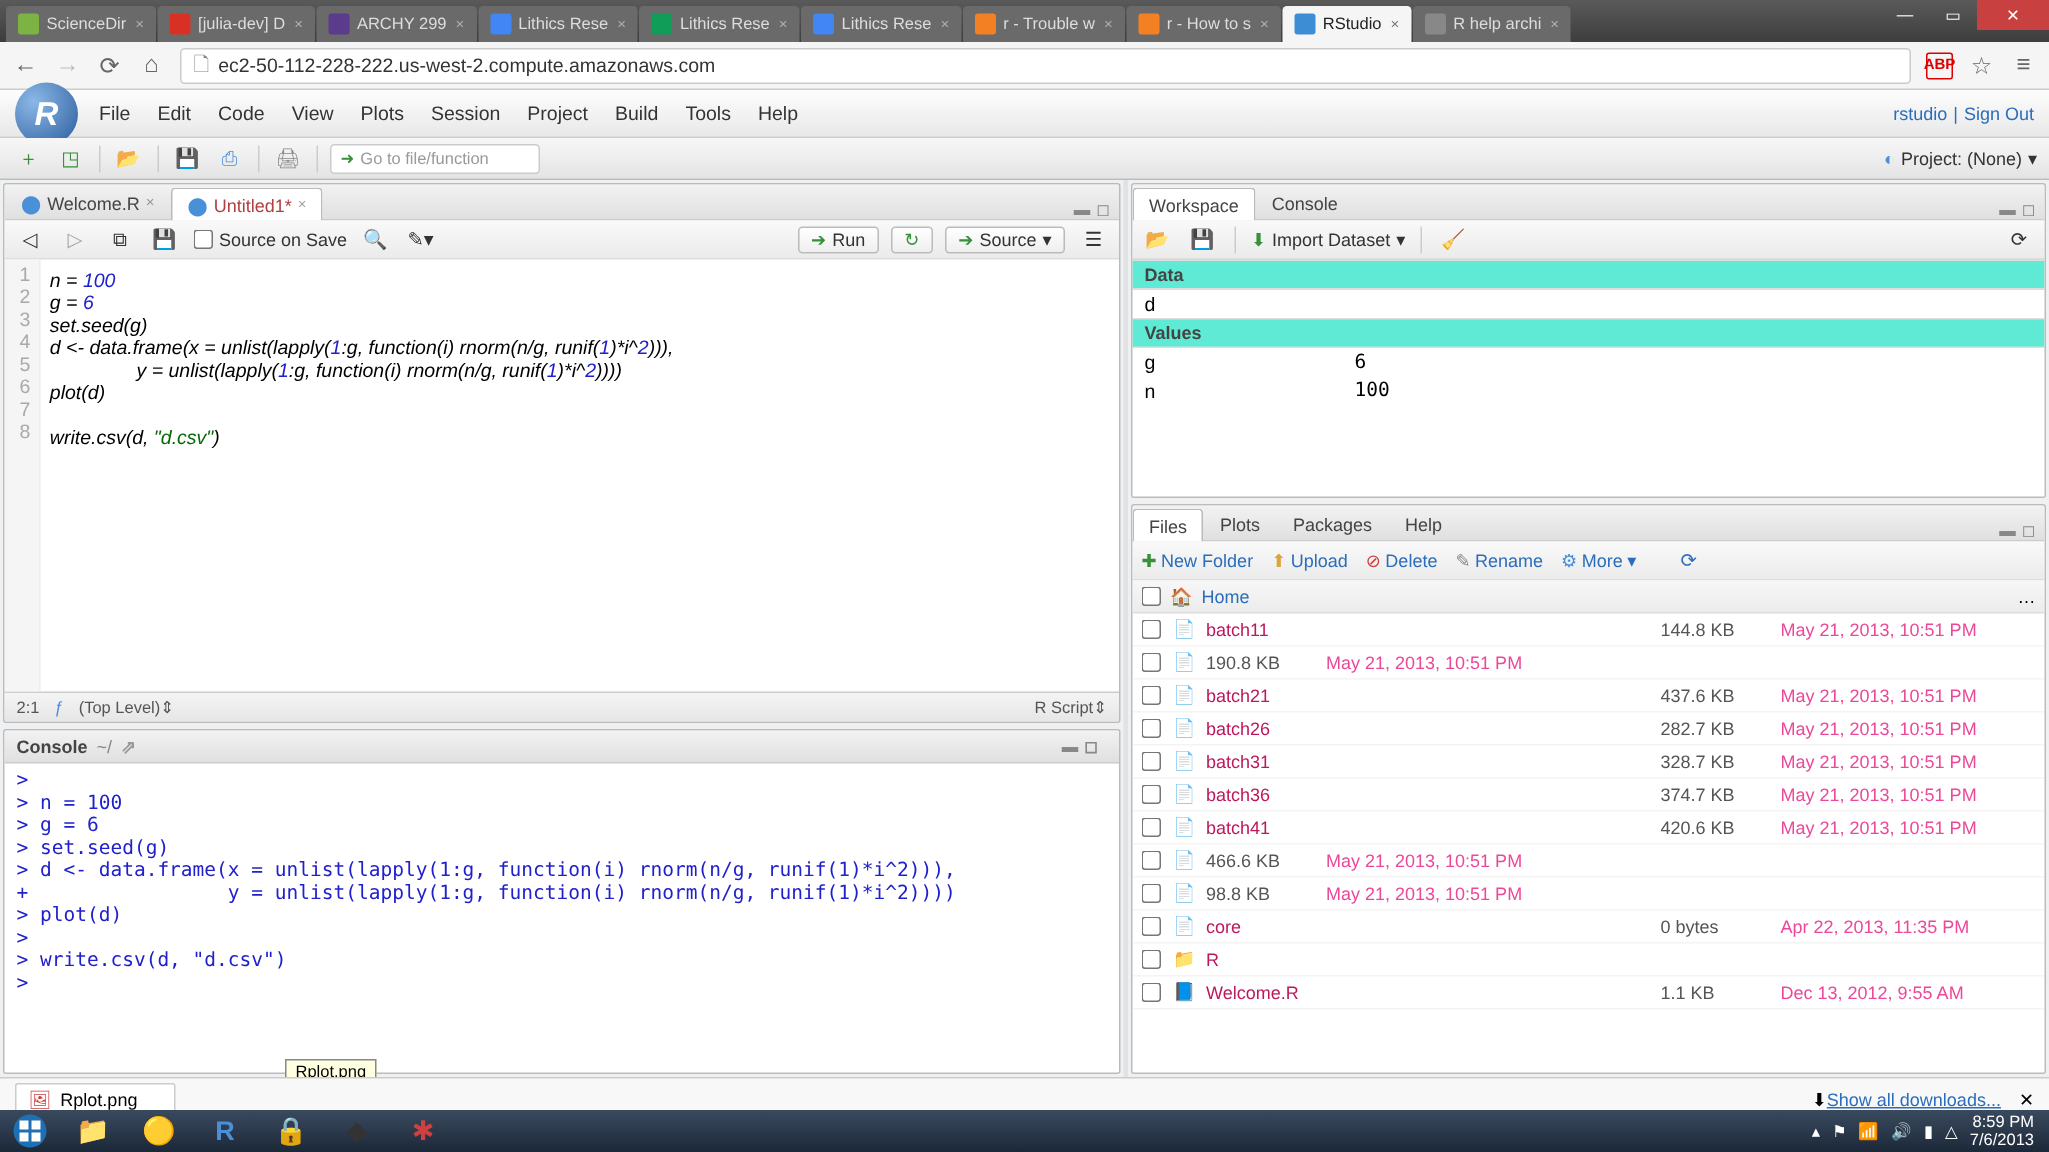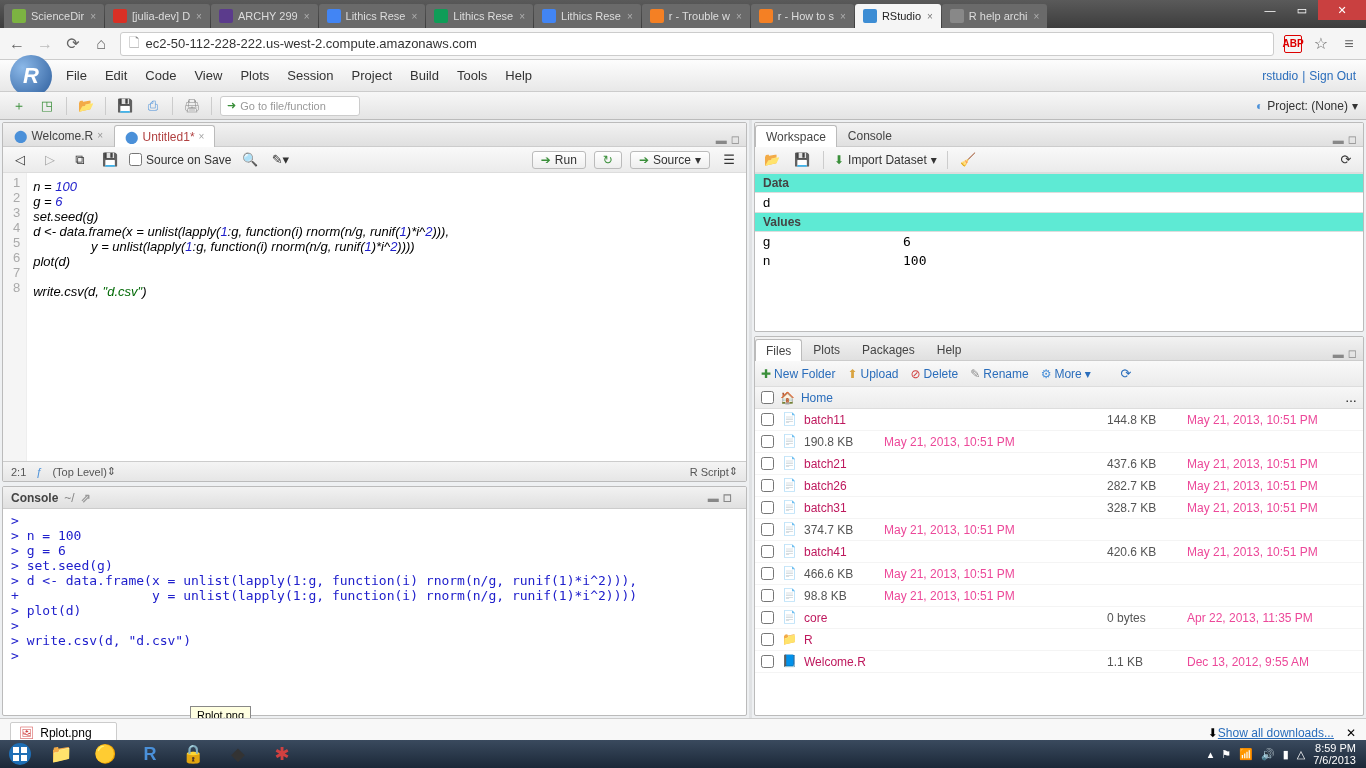--- a/index.html
+++ b/index.html
@@ -416,20 +416,21 @@
             <div class="frow">
               <input type="checkbox" style="">
               <span class="ficon">📄</span>
               <span class="fname">batch31</span>
               <span class="fsize">328.7 KB</span>
               <span class="fdate">May 21, 2013, 10:51 PM</span>
             </div>
             <div class="frow">
               <input type="checkbox" style="">
               <span class="ficon">📄</span>
+              <span class="fname">batch36</span>
               <span class="fsize">374.7 KB</span>
               <span class="fdate">May 21, 2013, 10:51 PM</span>
             </div>
             <div class="frow">
               <input type="checkbox" style="">
               <span class="ficon">📄</span>
               <span class="fname">batch41</span>
               <span class="fsize">420.6 KB</span>
               <span class="fdate">May 21, 2013, 10:51 PM</span>
             </div>

